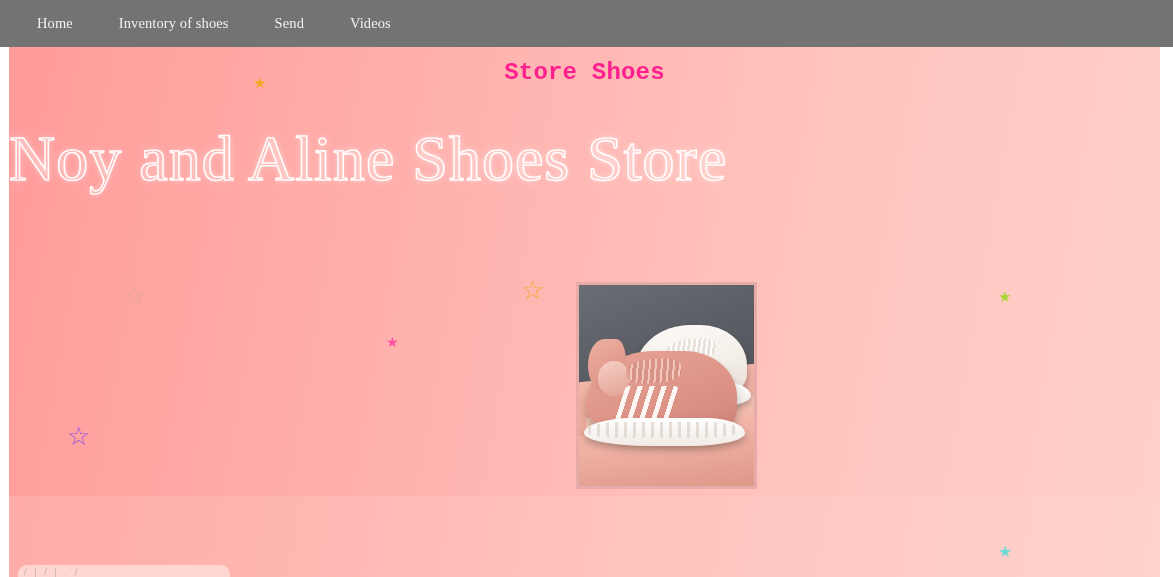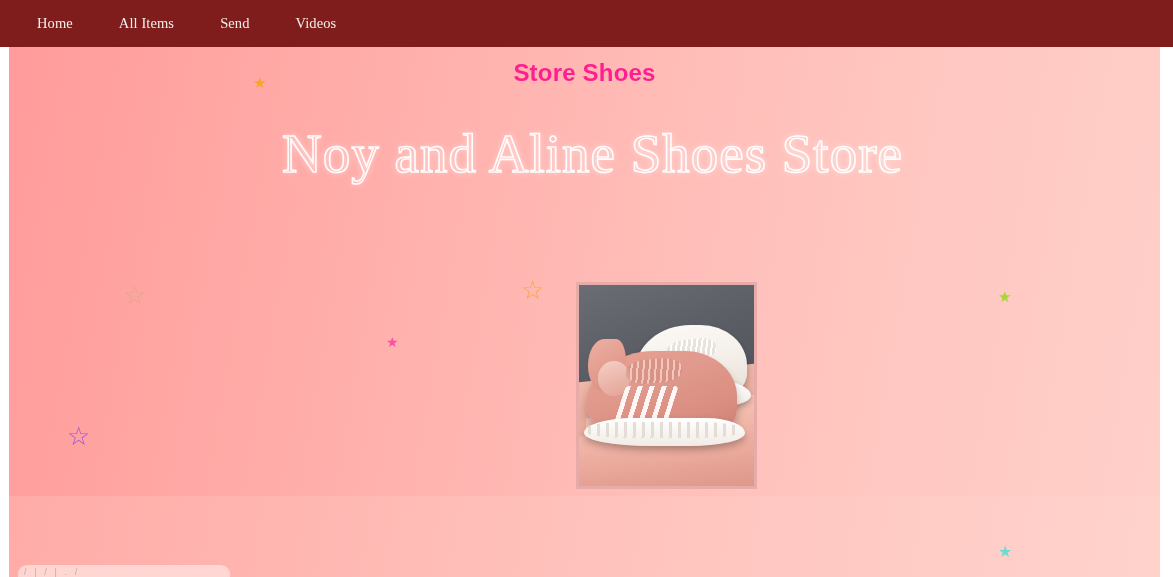--- a/index.html
+++ b/index.html
@@ -19,21 +19,21 @@
     background: #ffffff;
     overflow: hidden;
   }
 
   
   .navbar {
     position: absolute;
     top: 0; left: 0;
     width: 1173px;
     height: 47px;
-    background: #7f1d1d;
+    background: #737373;
     display: flex;
     align-items: center;
     padding-left: 14px;
     z-index: 40;
   }
   .nav-list {
     display: flex;
     align-items: center;
     list-style: none;
     height: 100%;
@@ -69,42 +69,41 @@
     z-index: 10;
   }
 
   .store-label {
     position: absolute;
     top: 12px;
     left: 0;
     width: 100%;
     text-align: center;
     color: #ff1f8e;
-    font-family: Liberation Sans, sans-serif;
+    font-family: Liberation Mono, monospace;
     font-size: 24px;
     font-weight: bold;
     letter-spacing: 0.2px;
   }
 
   .hero-title {
     position: absolute;
     top: 77px;
     left: 0;
     width: 100%;
-    text-align: center;
+    text-align: left;
     font-family: "Liberation Serif", "DejaVu Serif", serif;
-    font-size: 55px;
+    font-size: 64px;
     font-weight: 400;
     line-height: 1.1;
     letter-spacing: 1px;
     color: transparent;
     -webkit-text-stroke: 1.6px rgba(255,255,255,0.96);
     text-shadow: 0 0 7px rgba(255,255,255,0.55);
     white-space: nowrap;
-    padding-left: 16px;
   }
 
   .shoe-card {
     position: absolute;
     top: 235px;
     left: 567px;
     width: 181px;
     height: 207px;
     border: 3px solid rgba(255,186,182,0.85);
     background: #5d6068;
@@ -255,21 +254,21 @@
   }
 </style>
 </head>
 <body>
 
 <div id="page">
 
   <nav class="navbar">
     <ul class="nav-list" id="nav-list">
         <li class="nav-item">Home</li>
-        <li class="nav-item">All Items</li>
+        <li class="nav-item">Inventory of shoes</li>
         <li class="nav-item">Send</li>
         <li class="nav-item">Videos</li>
       </ul>
   </nav>
 
   <section class="hero">
 
     <div class="store-label">Store Shoes</div>
 
     <h1 class="hero-title">Noy and Aline Shoes Store</h1>

